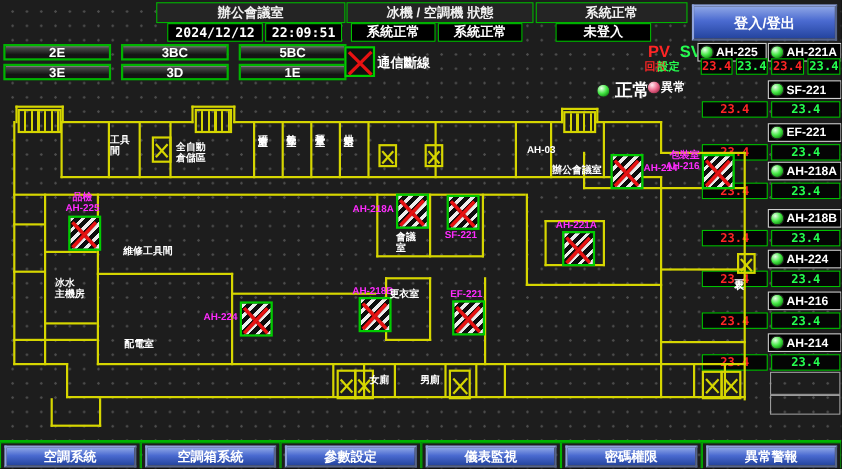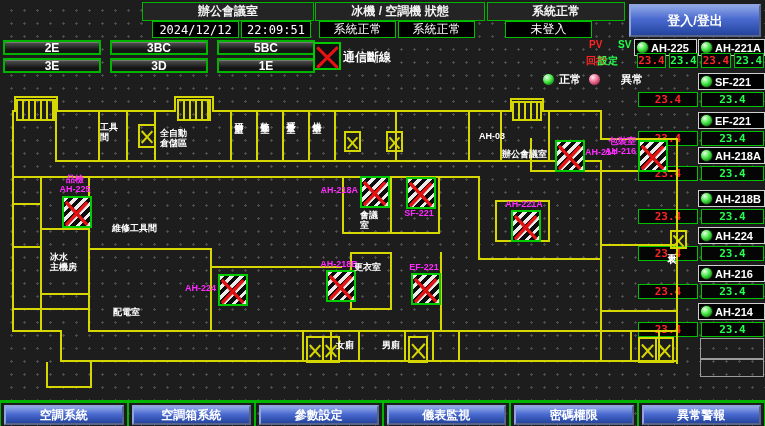--- a/index.html
+++ b/index.html
@@ -7,21 +7,21 @@
        background-color:#1d1d1d;
        background-image:radial-gradient(circle,#4c4c4c 1px,transparent 1.3px);
        background-size:13px 13px;background-position:5px 4px;
        font-family:"Liberation Sans",sans-serif;-webkit-font-smoothing:antialiased;}
   .abs{position:absolute;}
   
   .hcell{position:absolute;border:1px solid #00b400;background:#242424;color:#f2f2f2;
          display:flex;align-items:center;justify-content:center;font-size:12px;font-weight:bold;}
   .vbox{position:absolute;border:1px solid #00c000;background:#000;color:#fff;
         display:flex;align-items:center;justify-content:center;
-        font-family:"DejaVu Sans Mono",monospace;font-size:12px;font-weight:normal;}
+        font-family:"DejaVu Sans Mono",monospace;font-size:12px;font-weight:bold;}
   .blue-btn{background:linear-gradient(#93abе8,#4a6ad0 45%,#24449e);
             background:linear-gradient(#8ea6e6 0%,#4a6ad0 45%,#24449e 100%);
             border:2px outset #8fa3dd;color:#fff;font-weight:bold;font-size:13px;
             display:flex;align-items:center;justify-content:center;cursor:pointer;}
   
   #floor-buttons{position:absolute;left:3px;top:40px;display:grid;
                  grid-template-columns:repeat(3,98px);grid-auto-rows:15px;gap:3px 9px;}
   .floor-btn{border:2px solid #00b400;background:linear-gradient(#565656,#141414 70%);
              box-shadow:inset 0 1px 0 #777;color:#fff;font-size:12px;font-weight:bold;
              display:flex;align-items:center;justify-content:center;cursor:pointer;}
@@ -53,21 +53,21 @@
             box-shadow:0 0 1px #600;}
   .marker i.a{transform:rotate(47deg);} .marker i.b{transform:rotate(-47deg);}
   .legend-x{position:absolute;left:313px;top:42px;width:24px;height:24px;border:2px solid #00cc00;background:#101010;}
   .legend-x i{position:absolute;left:-10%;top:50%;width:120%;height:3px;background:#e81212;}
   .legend-x i.a{transform:rotate(45deg);} .legend-x i.b{transform:rotate(-45deg);}
   .m-label{position:absolute;color:#ff2bff;font-size:9px;font-weight:bold;line-height:10px;
            white-space:pre-line;}
   .room-label{position:absolute;color:#fff;font-size:9px;font-weight:bold;line-height:10px;
               white-space:pre-line;}
   .room-label.vertical{writing-mode:vertical-rl;letter-spacing:1px;}
-  .tinytag{font-size:10px;font-weight:bold;position:absolute;}
+  .tinytag{font-size:15px;font-weight:bold;position:absolute;}
   
   #footer{position:absolute;left:0;top:400px;width:765px;height:26px;border-top:2px solid #00b400;
           display:flex;}
   .fwrap{flex:1;border:1px solid #00b400;display:flex;}
   .fbtn{flex:1;margin:2px 3px;background:linear-gradient(#8ea6e6 0%,#4a6ad0 45%,#24449e 100%);
         border:2px outset #8fa3dd;color:#fff;font-size:12px;font-weight:bold;
         display:flex;align-items:center;justify-content:center;cursor:pointer;}
   
   #logo-mark{position:relative;width:40px;height:30px;}
   #logo-mark span{position:absolute;width:22px;height:26px;border:6px solid #d41224;border-radius:50%;}
@@ -102,23 +102,23 @@
     </div>
 
   <div class="legend-x">
       <i class="a"></i>
       <i class="b"></i>
     </div>
   <div class="abs" style="left:343px;top:49px;color:#fff;font-size:12px;font-weight:bold;">通信斷線</div>
 
   <div class="abs" style="left:542px;top:72px;display:flex;align-items:center;gap:4px;">
     <span class="led"></span>
-    <span style="color:#fff;font-size:11px;font-weight:bold;">正常</span>
+    <span style="color:#fff;font-size:16px;font-weight:bold;">正常</span>
   </div>
-  <div class="abs" style="left:588px;top:72px;display:flex;align-items:center;gap:20px;">
+  <div class="abs" style="left:588px;top:72px;display:flex;align-items:center;gap:0;">
     <span class="led pink"></span>
     <span style="color:#fff;font-size:11px;font-weight:bold;">異常</span>
   </div>
 
   <div class="tinytag pv" style="left:589px;top:39px;">PV</div>
   <div class="tinytag sv" style="left:618px;top:39px;">SV</div>
   <div class="tinytag pv" style="left:586px;top:54px;font-size:10px;">回授</div>
   <div class="tinytag sv" style="left:598px;top:54px;font-size:10px;">設定</div>
 
   <div id="units-layer">

